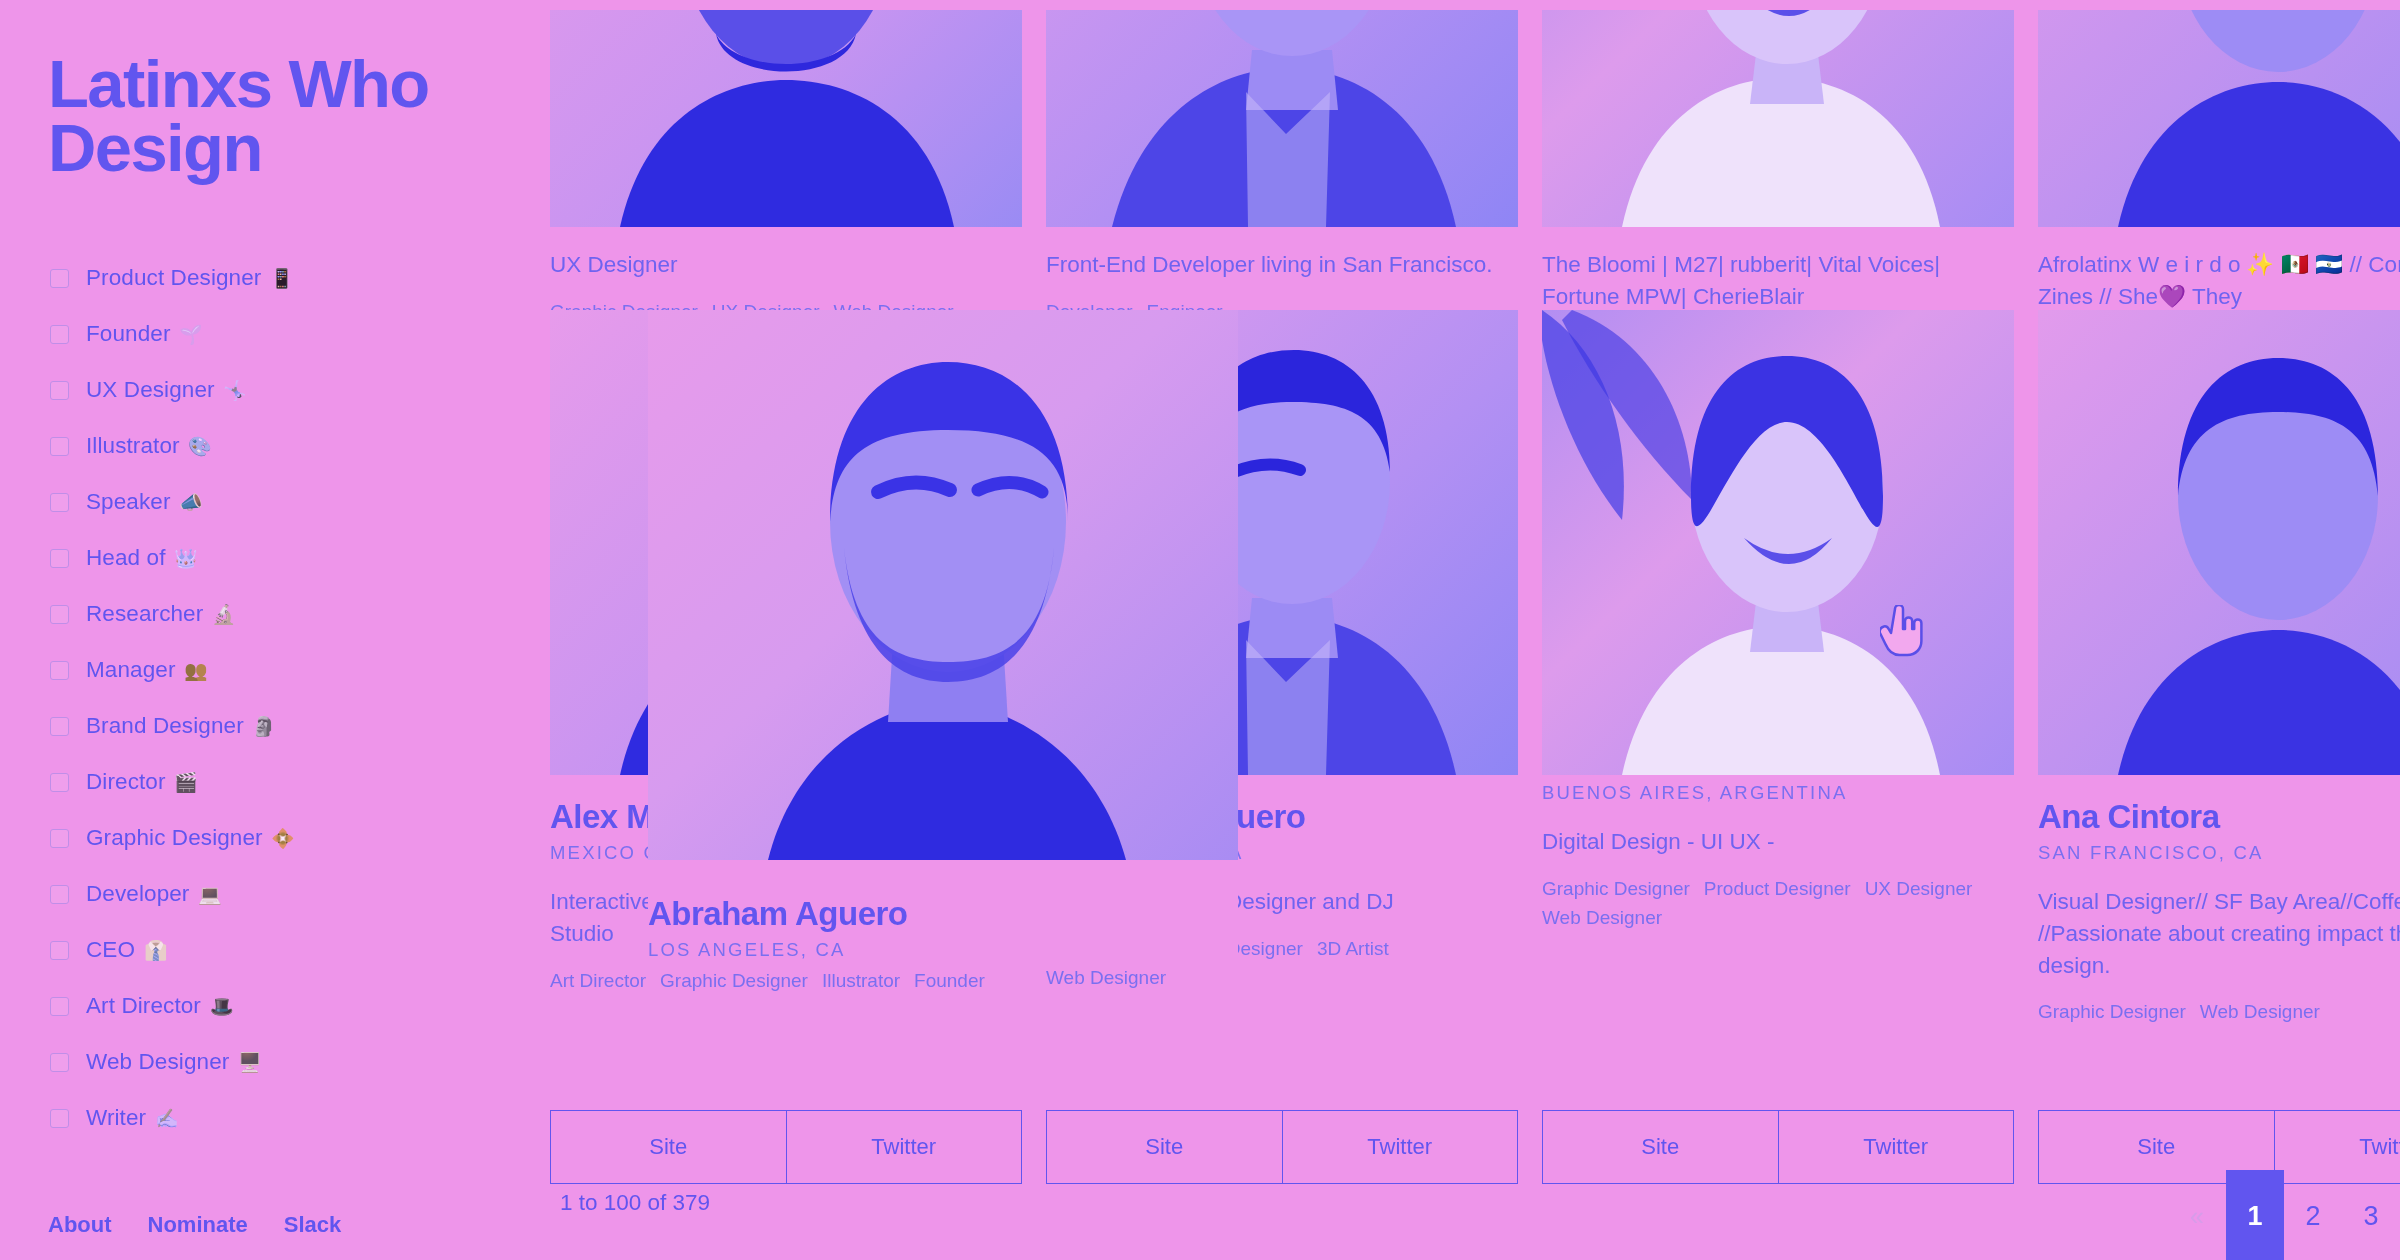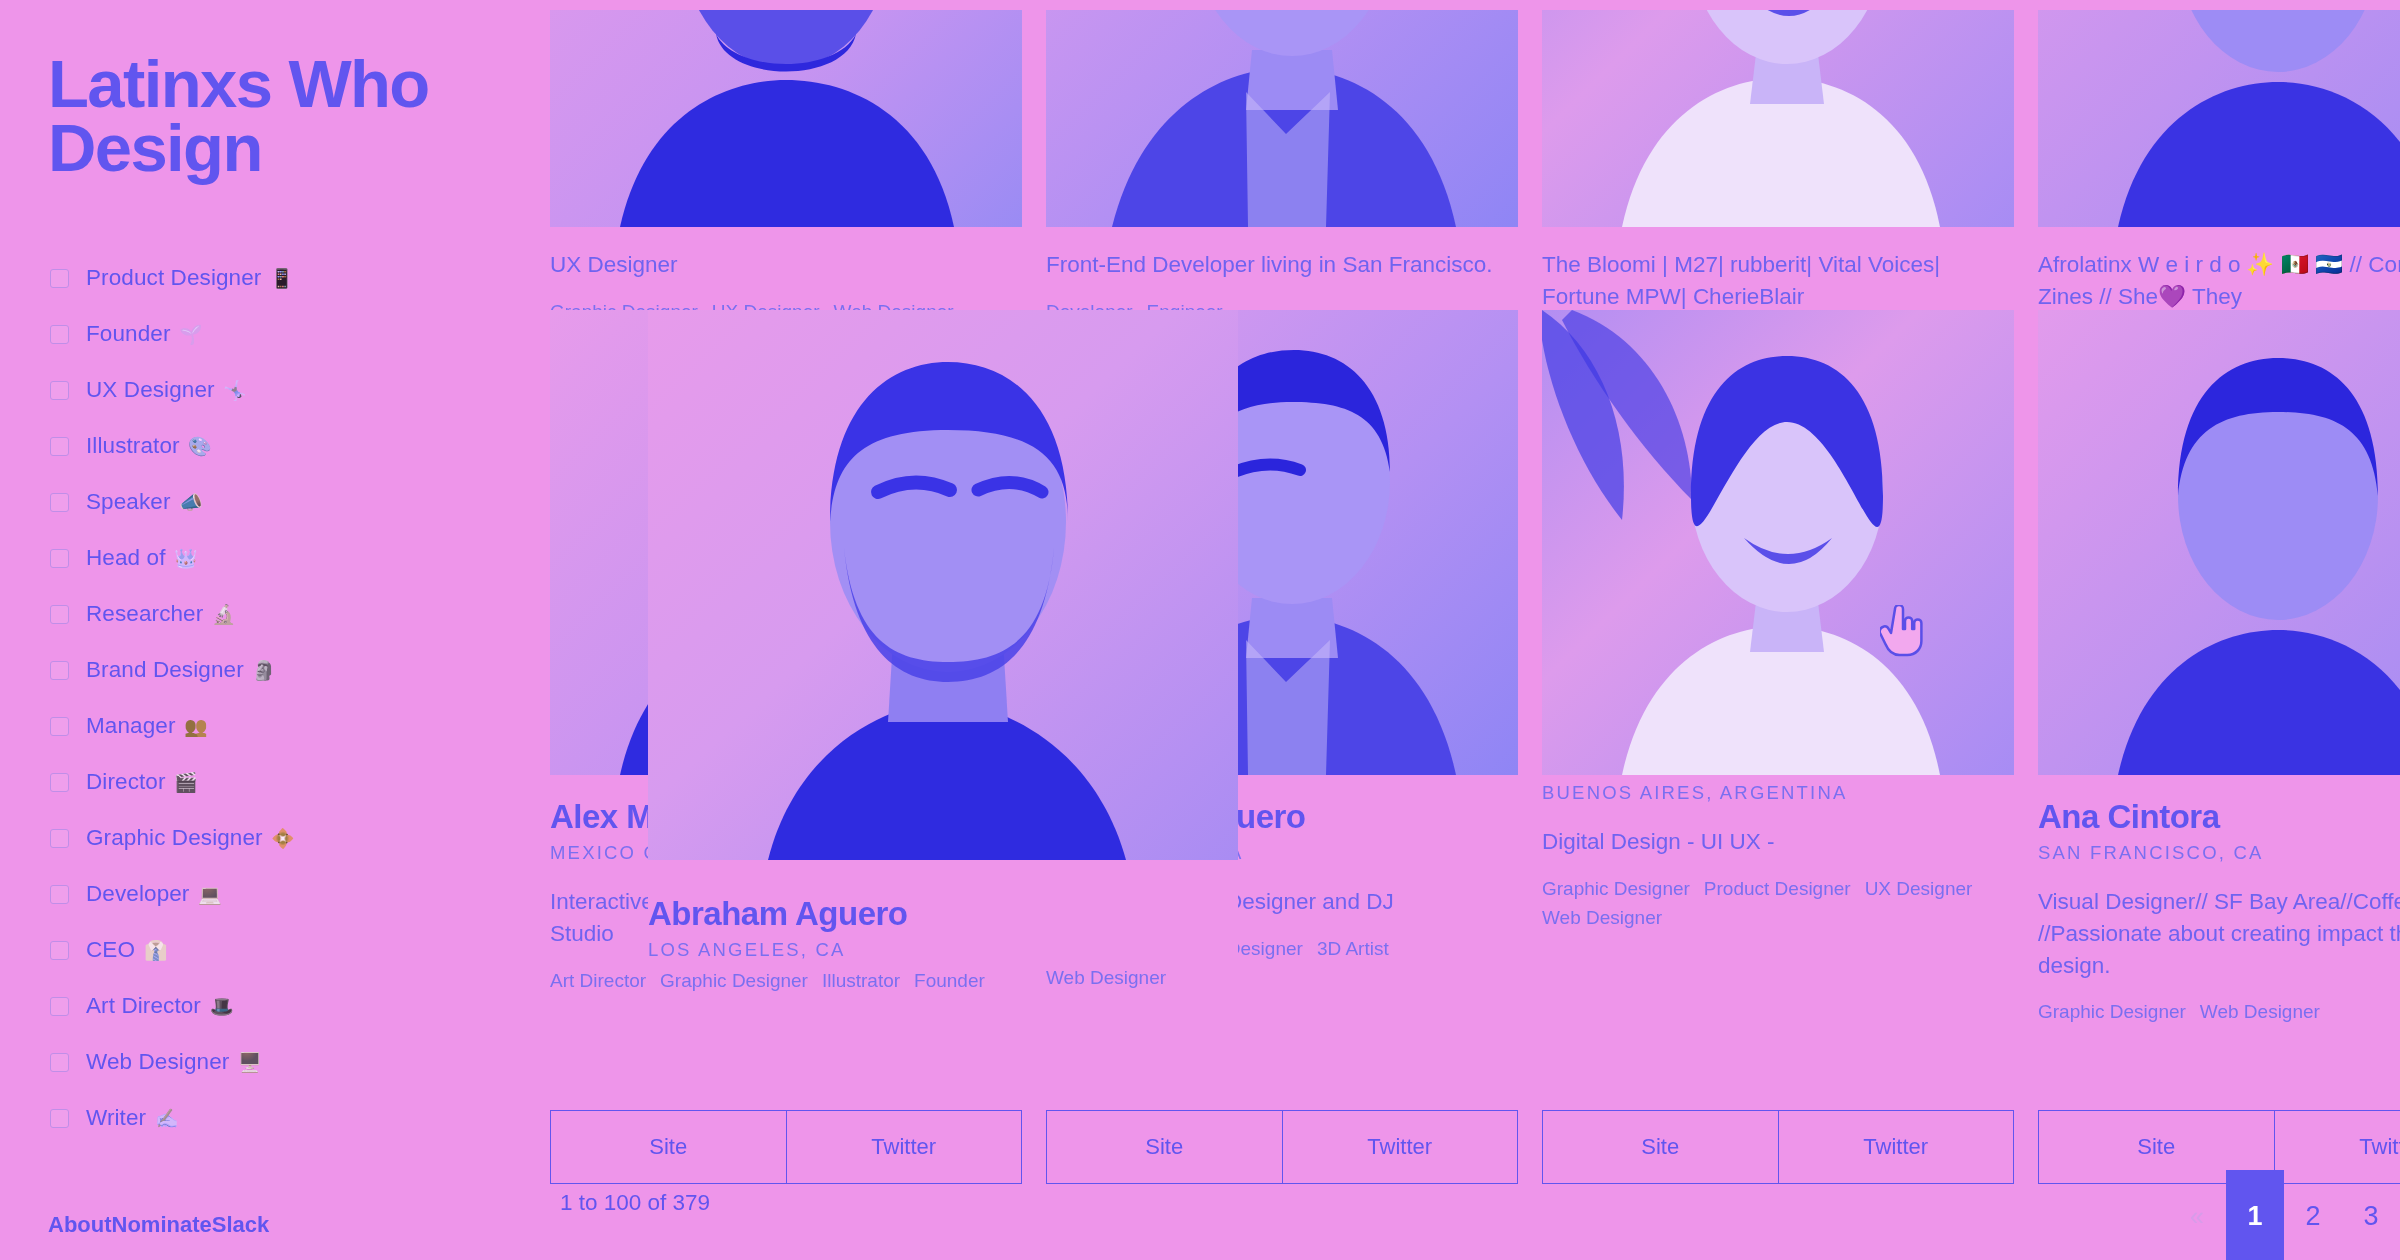--- a/index.html
+++ b/index.html
@@ -66,20 +66,21 @@
     margin-left: 9px;
     font-size: 19px;
     opacity: .82;
     filter: saturate(.6) hue-rotate(200deg);
   }
 
   .footlinks {
     position: absolute;
     left: 48px; bottom: 32px;
     display: flex;
+    gap: 36px;
   }
   .footlinks a {
     color: #6155ef;
     font-size: 22px;
     font-weight: 600;
     text-decoration: none;
   }
 
   
   .grid {
@@ -284,27 +285,27 @@
           <span class="lbl">Head of</span>
           <span class="emj">👑</span>
         </div>
         <div class="facet">
           <span class="box"></span>
           <span class="lbl">Researcher</span>
           <span class="emj">🔬</span>
         </div>
         <div class="facet">
           <span class="box"></span>
+          <span class="lbl">Manager</span>
+          <span class="emj">👥</span>
+        </div>
+        <div class="facet">
+          <span class="box"></span>
           <span class="lbl">Brand Designer</span>
           <span class="emj">🗿</span>
-        </div>
-        <div class="facet">
-          <span class="box"></span>
-          <span class="lbl">Manager</span>
-          <span class="emj">👥</span>
         </div>
         <div class="facet">
           <span class="box"></span>
           <span class="lbl">Director</span>
           <span class="emj">🎬</span>
         </div>
         <div class="facet">
           <span class="box"></span>
           <span class="lbl">Graphic Designer</span>
           <span class="emj">💠</span>

